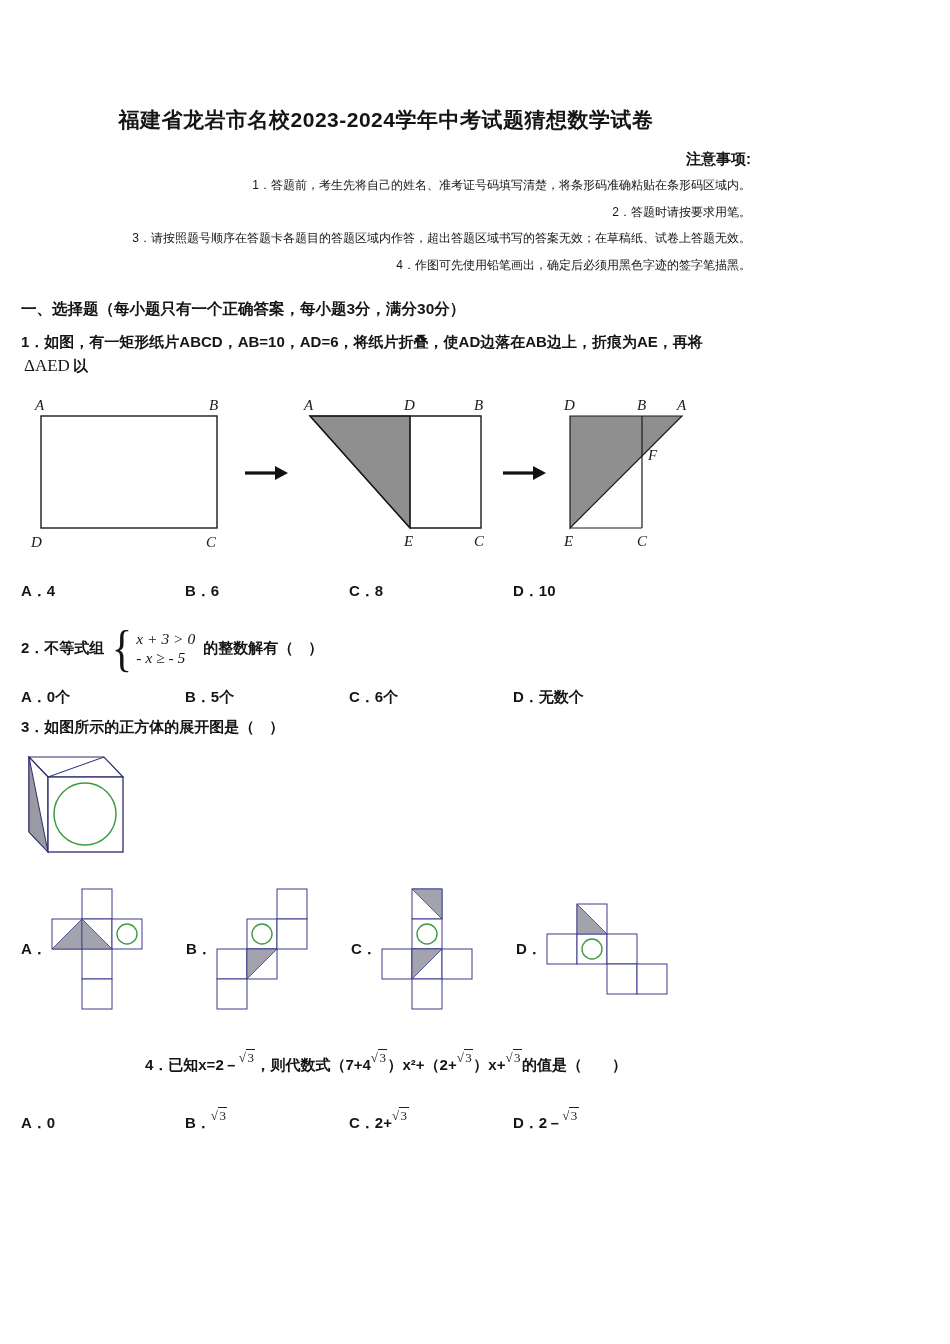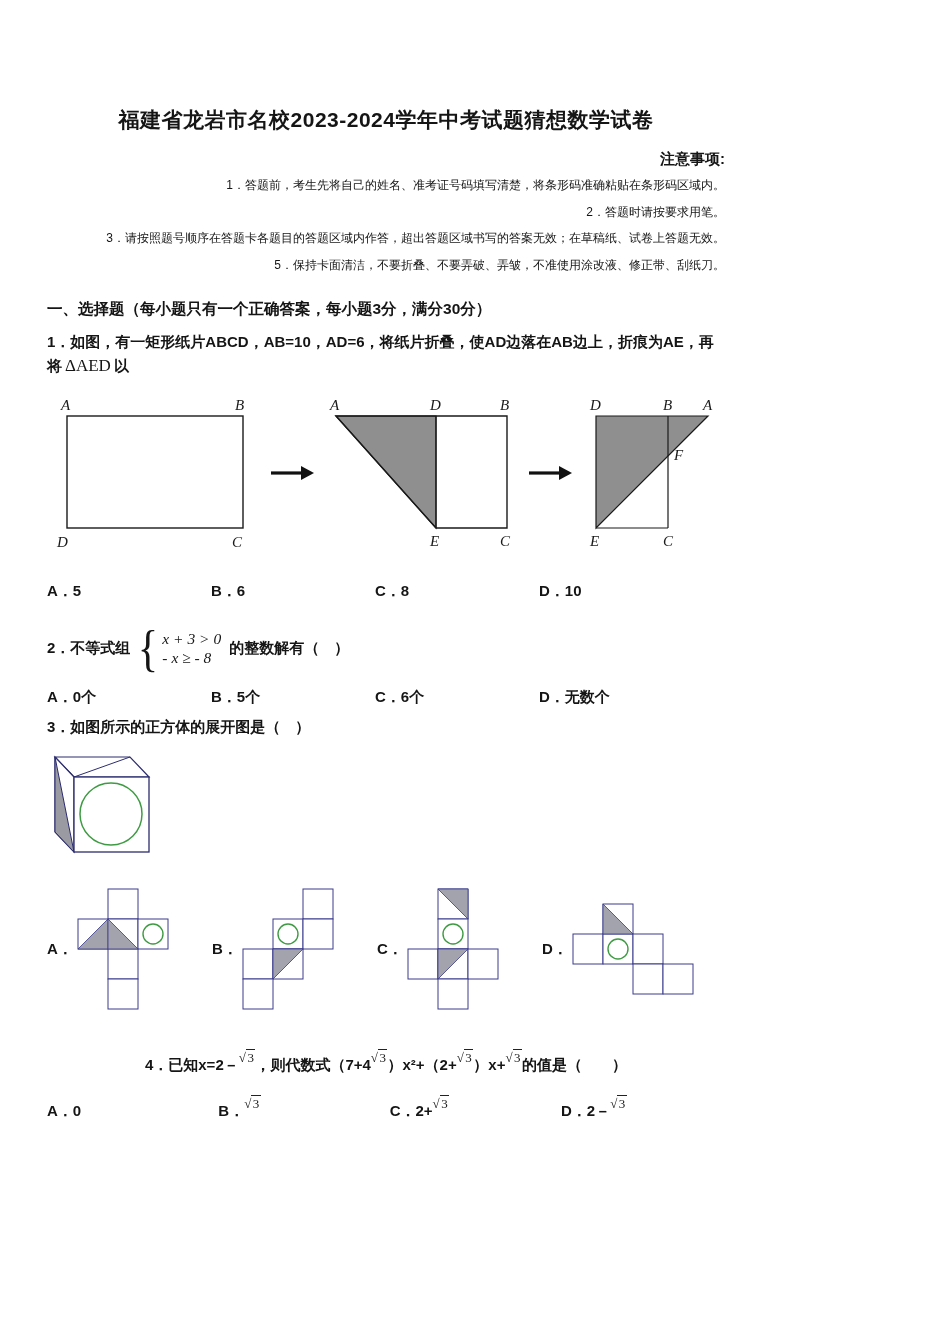--- a/index.html
+++ b/index.html
@@ -1,18 +1,18 @@
 <!DOCTYPE html>
 <html><head>
 <meta charset="utf-8">
 <style>
   * { margin:0; padding:0; box-sizing:border-box; }
   html,body { background:#ffffff; }
   body { width:950px; font-family:"Liberation Sans","DejaVu Sans",sans-serif; color:#151515; }
-  .page { width:772px; height:1344px; padding:0 47px; position:relative; overflow:hidden; background:#fff; }
+  .page { width:772px; height:1344px; padding:0 21px; position:relative; overflow:hidden; background:#fff; }
 
   .title { margin-top:106px; text-align:center; font-size:21px; font-weight:700; letter-spacing:0.5px; }
 
   .notice { margin-top:12px;text-align:right; }
   .notice-heading { font-size:15px; font-weight:700; line-height:26px; }
   .notice-item { font-size:12px; font-weight:400; line-height:26.5px; padding-left:24px; }
 
   .section-heading { margin-top:18px; font-size:15.5px; font-weight:700; line-height:26px; }
 
   .qline { font-size:15px; font-weight:600; line-height:24px; }
@@ -34,39 +34,39 @@
   .q2-post { margin-left:8px; }
   .q2-opts { margin-top:18px; }
 
   .q3-text { margin-top:8px; }
   .cube-wrap { margin-top:8px; margin-left:2px; }
   .nets-row { display:flex; margin-top:24px; }
   .net-cell { width:165px; display:flex; align-items:center; gap:3px; }
   .opt-letter { font-weight:600; font-size:15px; }
 
   .q4-line { margin-top:40px;text-align:center; }
-  .q4-opts { margin-top:24px;justify-content:space-between; }
+  .q4-opts { margin-top:36px; }
 
   .rad { font-family:"Liberation Serif","DejaVu Serif",serif; font-weight:400; white-space:nowrap; }
   .sup { position:relative; top:-8px; font-size:13px; }
   .bar { border-top:1.3px solid #222; padding:0 1.5px; }
 </style>
 </head>
 <body>
 
 <div class="page">
 
   <h1 class="title">福建省龙岩市名校2023-2024学年中考试题猜想数学试卷</h1>
 
   <div class="notice">
     <div class="notice-heading">注意事项:</div>
     <div class="notice-item">1．答题前，考生先将自己的姓名、准考证号码填写清楚，将条形码准确粘贴在条形码区域内。</div>
     <div class="notice-item">2．答题时请按要求用笔。</div>
     <div class="notice-item">3．请按照题号顺序在答题卡各题目的答题区域内作答，超出答题区域书写的答案无效；在草稿纸、试卷上答题无效。</div>
-    <div class="notice-item">5．保持卡面清洁，不要折叠、不要弄破、弄皱，不准使用涂改液、修正带、刮纸刀。</div>
+    <div class="notice-item">4．作图可先使用铅笔画出，确定后必须用黑色字迹的签字笔描黑。</div>
   </div>
 
   <div class="section-heading">一、选择题（每小题只有一个正确答案，每小题3分，满分30分）</div>
 
   <div class="question">
     <p class="qline q1-line1"><span>1．如图，有一矩形纸片ABCD，AB=10，AD=6，将纸片折叠，使AD边落在AB边上，折痕为AE，再将</span><span class="mi">ΔAED</span><span>以</span></p>
 
     <div class="figures-row">
       <svg width="205" height="158" viewBox="0 0 205 158">
         <rect x="14" y="22" width="176" height="112" fill="#ffffff" stroke="#1a1a1a" stroke-width="1.4"></rect>
@@ -104,34 +104,34 @@
         <text x="6" y="16" class="figlabel">D</text>
         <text x="79" y="16" class="figlabel">B</text>
         <text x="119" y="16" class="figlabel">A</text>
         <text x="90" y="66" class="figlabel">F</text>
         <text x="6" y="152" class="figlabel">E</text>
         <text x="79" y="152" class="figlabel">C</text>
       </svg>
     </div>
 
     <div class="opts">
-      <span class="opt">A．5</span>
+      <span class="opt">A．4</span>
       <span class="opt">B．6</span>
       <span class="opt">C．8</span>
       <span class="opt">D．10</span>
     </div>
   </div>
 
   <div class="question">
     <div class="q2-line">
       <span>2．不等式组</span>
       <span class="brace">{</span>
       <span class="sys">
         <span>x + 3 &gt; 0</span>
-        <span>- x ≥ - 8</span>
+        <span>- x ≥ - 5</span>
       </span>
       <span class="q2-post">的整数解有（　）</span>
     </div>
     <div class="opts q2-opts">
       <span class="opt">A．0个</span>
       <span class="opt">B．5个</span>
       <span class="opt">C．6个</span>
       <span class="opt">D．无数个</span>
     </div>
   </div>

